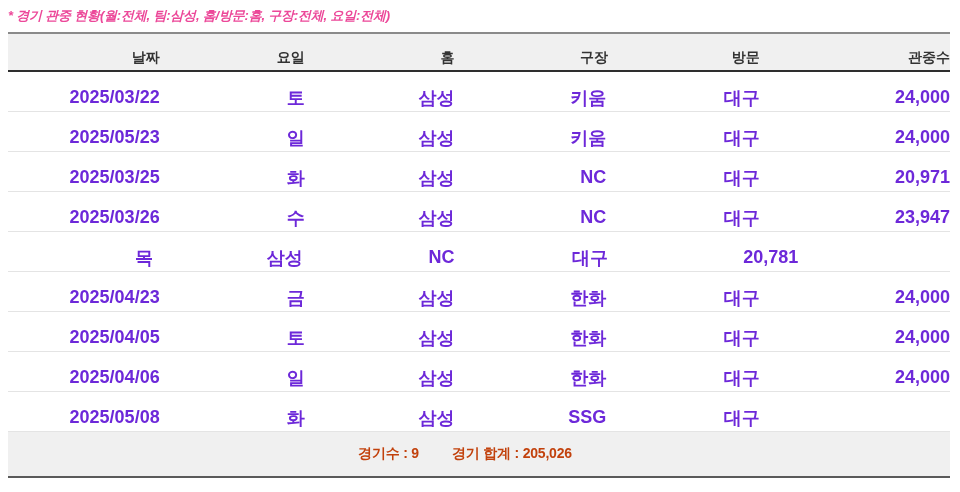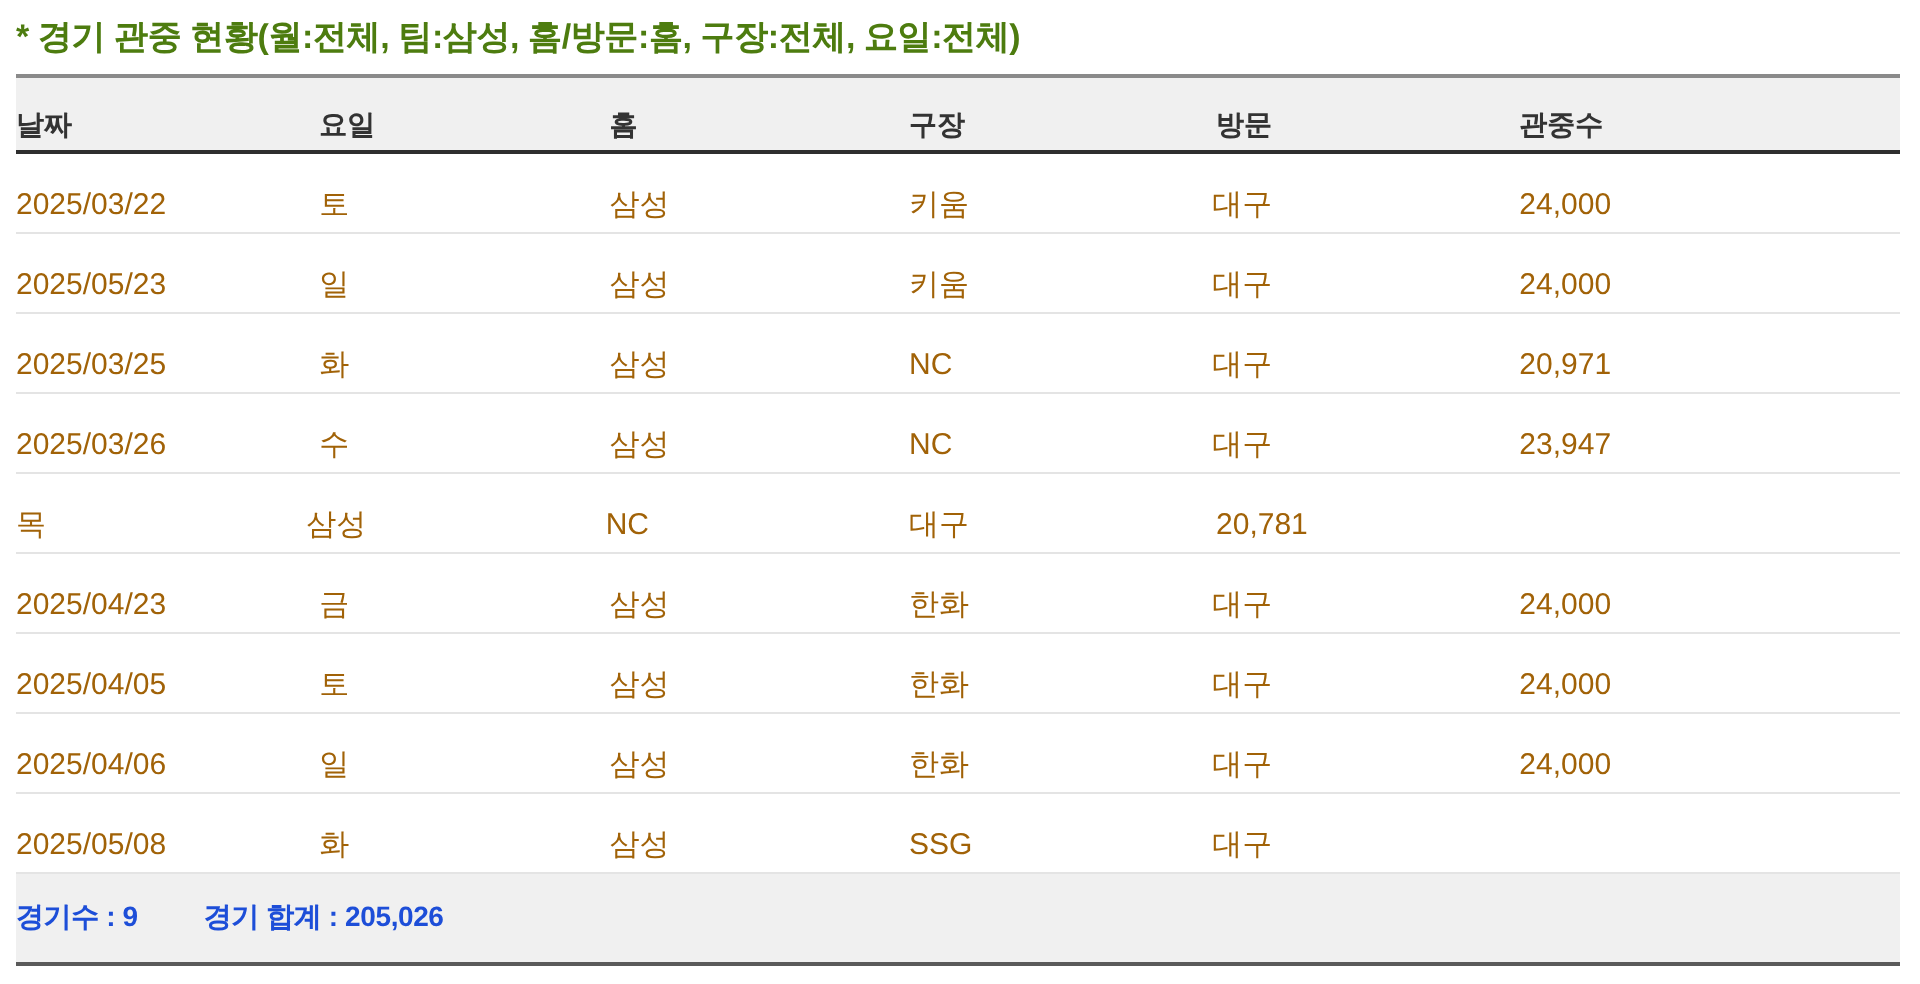--- a/index.html
+++ b/index.html
@@ -6,24 +6,25 @@
   html, body {
     margin: 0; padding: 0;
     width: 960px; height: 492px;
     background: #ffffff;
     font-family: "Liberation Sans", "DejaVu Sans", sans-serif;
   }
   .page { width: 960px; height: 492px; overflow: hidden; }
 
   .report-title {
     margin: 7px 10px 7px 8px;
-    font-size: 17px;
+    font-size: 13px;
     font-weight: bold;
-    color: #4d7c0f;
+    color: #ec4899;
     letter-spacing: -0.2px;
+    font-style: italic;
   }
 
   .att-table {
     width: 942px;
     margin-left: 8px;
   }
 
   .t-row { display: flex; align-items: center; }
 
   .t-head {
@@ -33,45 +34,45 @@
     border-bottom: 2px solid #2e2e2e;
     font-size: 14px;
     font-weight: bold;
     color: #333333;
   }
 
   .t-body-row {
     height: 40px;
     background: #ffffff;
     border-bottom: 1px solid #e4e4e4;
-    font-size: 15px;
-    font-weight: normal;
-    color: #a16207;
+    font-size: 18px;
+    font-weight: bold;
+    color: #6d28d9;
   }
 
-  .c { text-align: left; margin-top: 12px; }
+  .c { text-align: right; margin-top: 12px; }
   .c1 { width: 16.1%; }
   .c2 { width: 15.4%; }
   .c3 { width: 15.9%; }
   .c4 { width: 16.1%; }
   .c5 { width: 16.3%; }
   .c6 { width: 20.2%; }
 
   .t-foot {
     height: 46px;
     background: #f0f0f0;
     border-bottom: 2px solid #5a5a5a;
     display: flex;
     align-items: center;
-    justify-content: flex-start;
+    justify-content: center;
     gap: 33px;
     padding-right: 28px;
     font-size: 14px;
     font-weight: bold;
-    color: #1d4ed8;
+    color: #c2410c;
     letter-spacing: -0.2px;
   }
 </style>
 </head>
 <body>
 
 <div class="page">
 
   <div class="report-title">* 경기 관중 현황(월:전체, 팀:삼성, 홈/방문:홈, 구장:전체, 요일:전체)</div>
 

